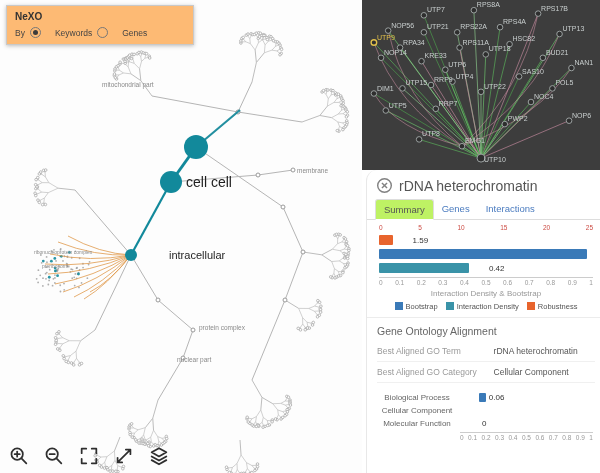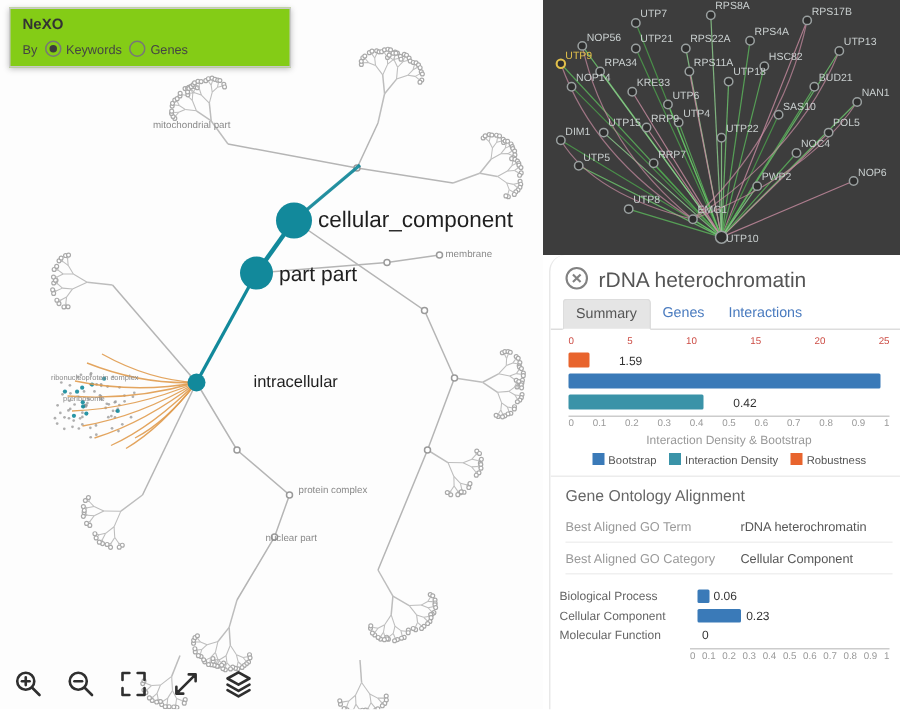--- a/index.html
+++ b/index.html
@@ -7,53 +7,53 @@
     font-family:"Liberation Sans",sans-serif;background:#fff;}
 
   
   .tree-panel{position:absolute;left:0;top:0;width:362px;height:473px;background:#fdfdfd;overflow:hidden;}
   #tree-svg{position:absolute;left:0;top:0;}
   #tree-labels{position:absolute;left:0;top:0;width:100%;height:100%;}
   .tree-label-major{position:absolute;transform:translateY(-50%);color:#1f1f1f;font-weight:500;white-space:nowrap;}
   .tree-label-minor{position:absolute;transform:translateY(-50%);color:#8a8a8a;white-space:nowrap;}
 
   
-  .search-card{position:absolute;left:6px;top:5px;width:170px;background:#84cc16;border:1px solid #c9c9c9;
+  .search-card{position:absolute;left:6px;top:5px;width:170px;background:#fdba74;border:1px solid #c9c9c9;
     box-shadow:0 1px 4px rgba(0,0,0,.25);padding:5px 8px 6px;z-index:6;}
   .search-title{font-size:10px;font-weight:bold;color:#333;}
   .search-row{display:flex;align-items:center;gap:4px;margin-top:3px;}
   .search-input{flex:1;min-width:0;border:none;border-bottom:1px solid #b5b5b5;background:transparent;
     font-size:8.5px;color:#333;outline:none;padding:2px 0;font-family:"Liberation Sans",sans-serif;}
   .search-input::placeholder{color:#a8a8a8;}
   .icon-btn{display:flex;align-items:center;justify-content:center;cursor:pointer;background:none;border:none;padding:0;}
   .tri{font-size:9px;color:#555;line-height:1;}
   .radio-row{display:flex;align-items:center;gap:5px;font-size:8.5px;color:#444;margin-top:5px;}
   .radio{position:relative;width:9px;height:9px;border:1px solid #777;border-radius:50%;display:inline-block;flex-shrink:0;}
   .radio.checked::after{content:"";position:absolute;left:2px;top:2px;width:5px;height:5px;border-radius:50%;background:#3c3c3c;}
-  .radio-opt{display:flex;align-items:center;gap:3px;cursor:pointer;}
+  .radio-opt{display:flex;align-items:center;gap:14px;cursor:pointer;}
 
   
   .tree-toolbar{position:absolute;left:8px;bottom:6px;display:flex;gap:13px;z-index:6;}
   .tool-btn{background:none;border:none;padding:0;cursor:pointer;display:flex;}
   .tool-btn svg{stroke:#2f2f2f;fill:none;stroke-width:1.9;stroke-linecap:round;stroke-linejoin:round;}
 
   
   .network-panel{position:absolute;left:362px;top:0;width:238px;height:170px;background:#3d3d3d;overflow:hidden;}
   #net-svg{position:absolute;left:0;top:0;}
   #net-labels{position:absolute;left:0;top:0;width:100%;height:100%;}
   .net-label{position:absolute;font-size:7px;color:#c9cfcf;white-space:nowrap;}
 
   
   .detail-panel{position:absolute;left:366px;top:170px;width:238px;height:384px;background:#fff;
     border-left:1px solid #e8e8e8;overflow:hidden;border-radius:11px;}
   .detail-header{display:flex;align-items:center;gap:6px;padding:7px 9px 3px;}
   .detail-title{font-size:14px;color:#555;}
   .tabs{display:flex;border-bottom:1px solid #ddd;padding:2px 8px 0;}
   .tab{font-size:9.5px;color:#4a7bbf;padding:4px 8px;margin-bottom:-1px;cursor:pointer;}
-  .tab.active{border:1px solid #ddd;border-bottom:1px solid #fff;border-radius:3px 3px 0 0;color:#555;background:#e5e5e5;}
+  .tab.active{border:1px solid #ddd;border-bottom:1px solid #fff;border-radius:3px 3px 0 0;color:#555;background:#bef264;}
   .term-id-row{font-size:9.5px;color:#888;padding:6px 10px;border-bottom:1px solid #ececec;}
   .term-id-row .val{color:#777;}
 
   .rb-chart{padding:4px 12px 0;}
   .rb-title{font-size:9px;color:#999;text-align:center;margin-bottom:2px;}
   .axis-row{display:flex;justify-content:space-between;font-size:6.5px;line-height:1.2;}
   .axis-top{color:#cc4b43;margin-bottom:2px;}
   .axis-bottom{color:#999;border-top:1px solid #ccc;padding-top:1px;margin-top:2px;}
   .rb-bar-row{display:flex;align-items:center;height:11px;margin:3px 0;}
   .rb-bar{height:10px;border-radius:1px;flex-shrink:0;}
@@ -63,21 +63,21 @@
   .lg-item{display:flex;align-items:center;gap:3px;white-space:nowrap;}
   .lg-swatch{width:8px;height:8px;display:inline-block;flex-shrink:0;}
 
   .section-heading{font-size:10.5px;color:#666;padding:7px 10px 4px;border-top:1px solid #ececec;margin-top:6px;}
   .go-table{padding:0 10px;}
   .go-table-row{display:flex;font-size:8.5px;padding:5px 0;border-bottom:1px solid #f0f0f0;}
   .go-table-label{flex:1.15;color:#999;}
   .go-table-value{flex:1;color:#555;}
   #go-chart{padding:6px 12px 0 6px;}
   .go-row{display:flex;align-items:center;margin:4px 0;}
-  .go-cat{width:88px;text-align:left;font-size:8px;color:#666;padding-right:4px;flex-shrink:0;}
+  .go-cat{width:88px;text-align:center;font-size:8px;color:#666;padding-right:18px;flex-shrink:0;}
   .go-track{flex:1;display:flex;align-items:center;}
   .go-bar{height:9px;border-radius:1px;flex-shrink:0;}
   .go-val{font-size:8px;color:#333;margin-left:3px;}
   .go-axis{margin-left:93px;margin-right:12px;}
 </style>
 </head>
 <body>
 
 <div id="screen">
 
@@ -997,22 +997,21 @@
         <path d="M131,255Q99.5,253.5 68,236" fill="none" stroke="#e09b4e" stroke-width="0.9" opacity="0.9"></path>
         <path d="M131,255Q110.5,281.5 90,292" fill="none" stroke="#e09b4e" stroke-width="0.9" opacity="0.9"></path>
         <line x1="196" y1="147" x2="240" y2="110" stroke="#12899b" stroke-width="2.2" opacity="0.9"></line>
         <line x1="196" y1="147" x2="171" y2="182" stroke="#12899b" stroke-width="3"></line>
         <line x1="171" y1="182" x2="131" y2="255" stroke="#12899b" stroke-width="2.2"></line>
         <circle cx="196" cy="147" r="12" fill="#12899b"></circle>
         <circle cx="171" cy="182" r="11" fill="#12899b"></circle>
         <circle cx="131" cy="255" r="6" fill="#12899b"></circle>
       </svg>
     <div id="tree-labels">
-        <div class="tree-label-major" style="left: 212px; top: 147px; font-size: 15px;">cellular_component</div>
-        <div class="tree-label-major" style="left: 186px; top: 182px; font-size: 14px;">part part</div>
+        <div class="tree-label-major" style="left: 186px; top: 182px; font-size: 14px;">cell cell</div>
         <div class="tree-label-major" style="left: 141px; top: 255px; font-size: 11px; padding-left: 28px;">intracellular</div>
         <div class="tree-label-minor" style="left: 102px; top: 84px; font-size: 6.5px;">mitochondrial part</div>
         <div class="tree-label-minor" style="left: 297px; top: 170px; font-size: 6.5px;">membrane</div>
         <div class="tree-label-minor" style="left: 199px; top: 327px; font-size: 6.5px;">protein complex</div>
         <div class="tree-label-minor" style="left: 177px; top: 359px; font-size: 6.5px;">nuclear part</div>
         <div class="tree-label-minor" style="left: 34px; top: 252px; font-size: 5px;">ribonucleoprotein complex</div>
         <div class="tree-label-minor" style="left: 42px; top: 266px; font-size: 5px;">preribosome</div>
       </div>
 
     <div class="search-card">
@@ -1254,24 +1253,20 @@
     <div id="go-chart">
         <div class="go-row">
           <span class="go-cat">Biological Process</span>
           <div class="go-track">
             <div class="go-bar" style="width: 6%; background: rgb(58, 122, 184);"></div>
             <span class="go-val">0.06</span>
           </div>
         </div>
         <div class="go-row">
           <span class="go-cat">Cellular Component</span>
-          <div class="go-track">
-            <div class="go-bar" style="width: 23%; background: rgb(58, 122, 184);"></div>
-            <span class="go-val">0.23</span>
-          </div>
         </div>
         <div class="go-row">
           <span class="go-cat">Molecular Function</span>
           <div class="go-track">
             <div class="go-bar" style="width: 0%; background: rgb(58, 122, 184);"></div>
             <span class="go-val">0</span>
           </div>
         </div>
       </div>
     <div class="axis-row axis-bottom go-axis" id="go-axis">

